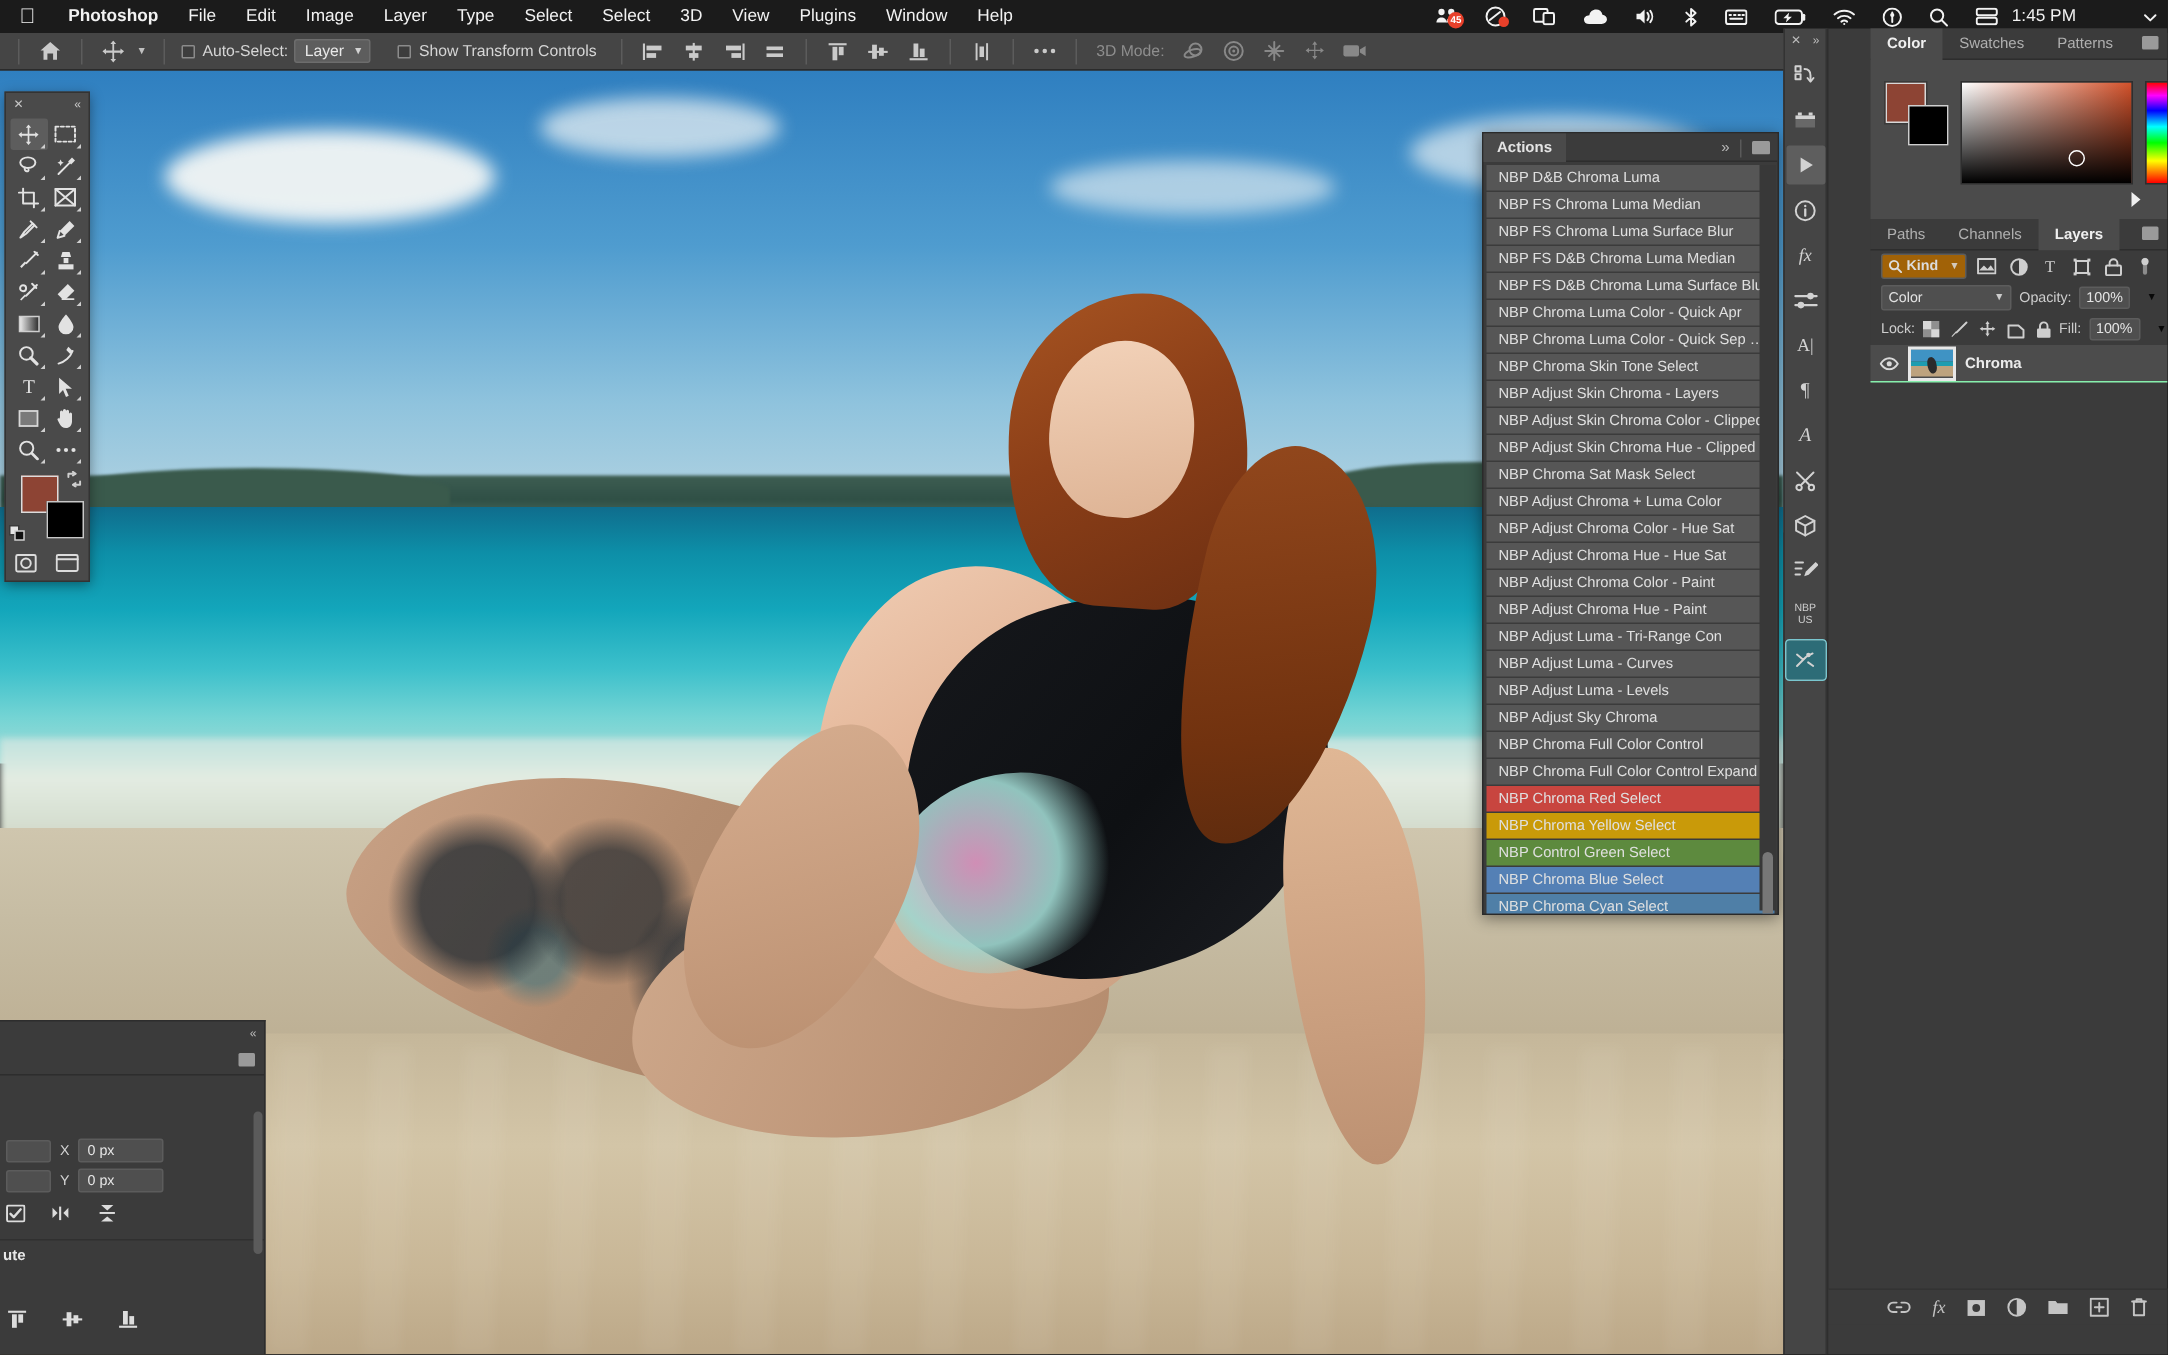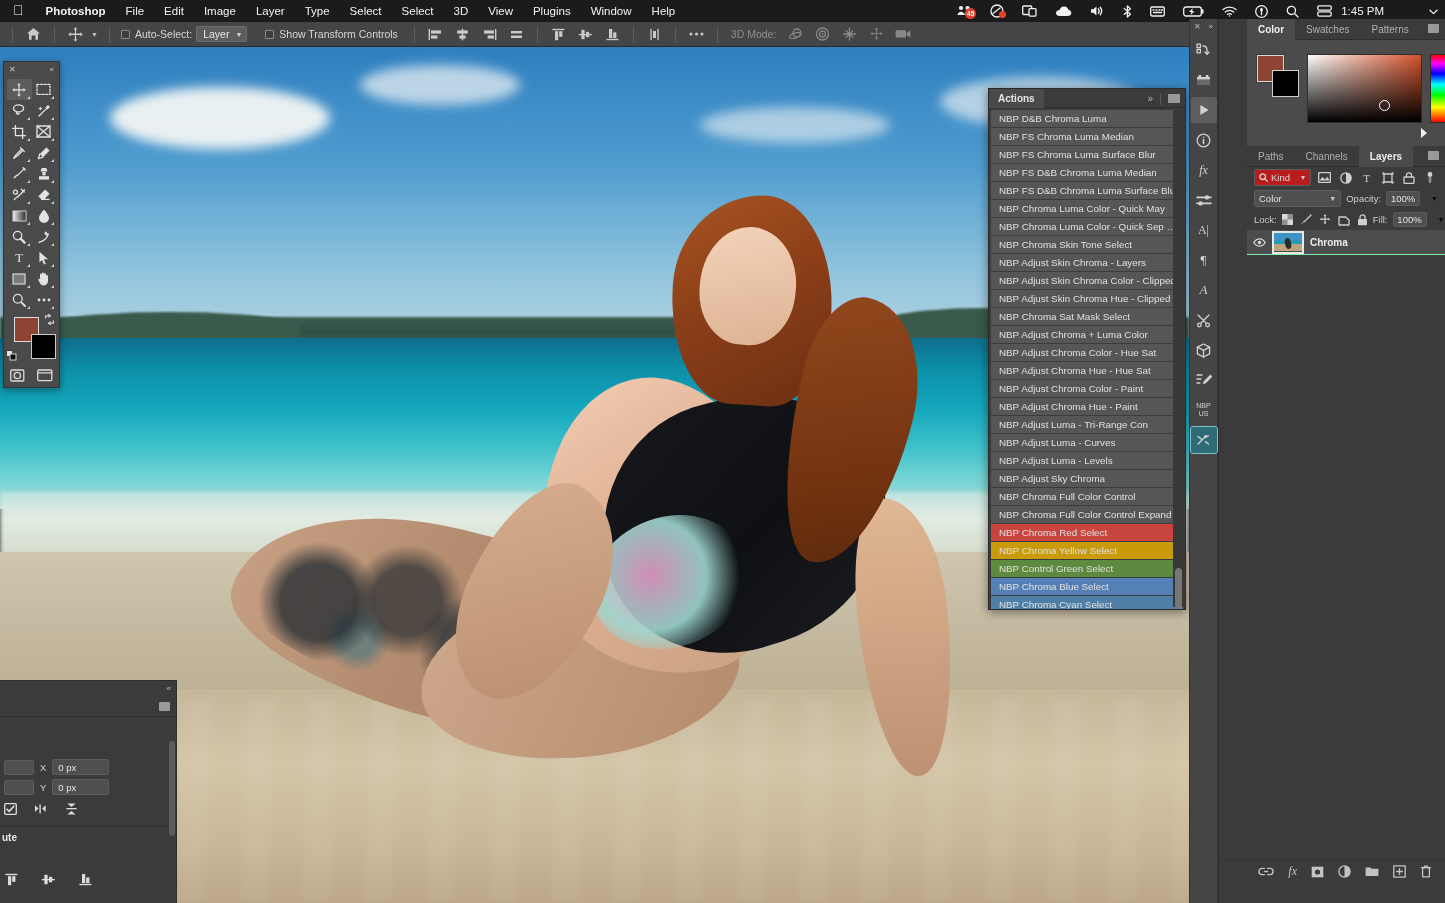--- a/index.html
+++ b/index.html
@@ -264,22 +264,22 @@
     border:1px solid #2e2e2e;
   }
   .hue-marker {
     position:absolute; left:174px; top:88px; width:0;height:0;
     border-top:5px solid transparent; border-bottom:5px solid transparent; border-left:6px solid #f0f0f0;
   }
 
   .layersbody { background:#3b3b3b; }
   .lrow { display:flex; align-items:center; height:21px; padding:0 7px; gap:5px; }
   .kind-sel {
-    background:#b91c1c; border:1px solid #5c5c5c; border-radius:2px; height:17px; width:60px;
-    display:flex; align-items:center; padding:0 4px; font-size:9.5px; color:#dcdcdc; gap:3px;
+    background:#a16207; border:1px solid #5c5c5c; border-radius:2px; height:17px; width:60px;
+    display:flex; align-items:center; padding:0 4px; font-size:9.5px; color:#dcdcdc; gap:3px;font-weight:bold;
   }
   .filter-icon { width:17px; height:17px; display:flex; align-items:center; justify-content:center; color:#cfcfcf; font-size:11px;}
   .blend-sel {
     background:#4f4f4f; border:1px solid #5c5c5c; border-radius:2px; height:17px; width:108px;
     display:flex; align-items:center; justify-content:space-between; padding:0 4px; font-size:9.5px; color:#e2e2e2;
   }
   .mini-field {
     background:#4f4f4f; border:1px solid #5c5c5c; border-radius:2px; height:15px; min-width:34px;
     display:flex; align-items:center; justify-content:center; font-size:9.5px; color:#e4e4e4; padding:0 3px;
   }
@@ -865,21 +865,21 @@
             </svg>
           </span>
       </div>
     </div>
     <div class="ap-list" id="actions-list">
       <div class="ap-row">NBP D&amp;B Chroma Luma</div>
         <div class="ap-row">NBP FS Chroma Luma Median</div>
         <div class="ap-row">NBP FS Chroma Luma Surface Blur</div>
         <div class="ap-row">NBP FS D&amp;B Chroma Luma Median</div>
         <div class="ap-row">NBP FS D&amp;B Chroma Luma Surface Blur</div>
-        <div class="ap-row">NBP Chroma Luma Color - Quick May</div>
+        <div class="ap-row">NBP Chroma Luma Color - Quick Apr</div>
         <div class="ap-row">NBP Chroma Luma Color - Quick Sep Rev</div>
         <div class="ap-row">NBP Chroma Skin Tone Select</div>
         <div class="ap-row">NBP Adjust Skin Chroma - Layers</div>
         <div class="ap-row">NBP Adjust Skin Chroma Color - Clipped</div>
         <div class="ap-row">NBP Adjust Skin Chroma Hue - Clipped</div>
         <div class="ap-row">NBP Chroma Sat Mask Select</div>
         <div class="ap-row">NBP Adjust Chroma + Luma Color</div>
         <div class="ap-row">NBP Adjust Chroma Color - Hue Sat</div>
         <div class="ap-row">NBP Adjust Chroma Hue - Hue Sat</div>
         <div class="ap-row">NBP Adjust Chroma Color - Paint</div>

